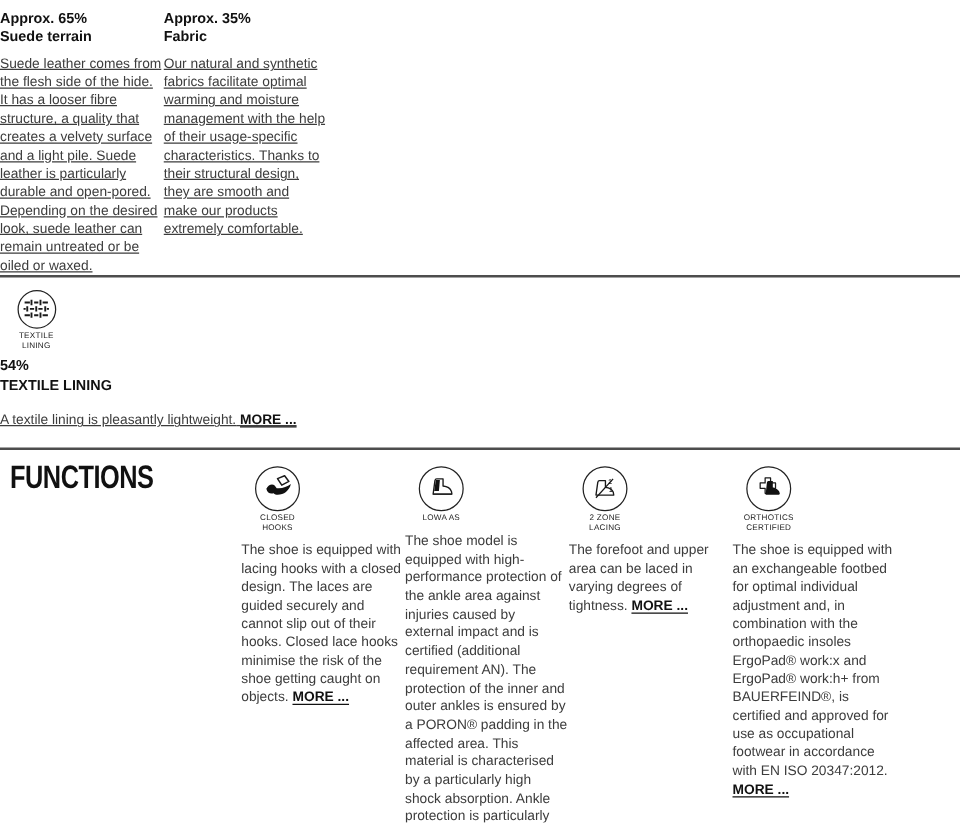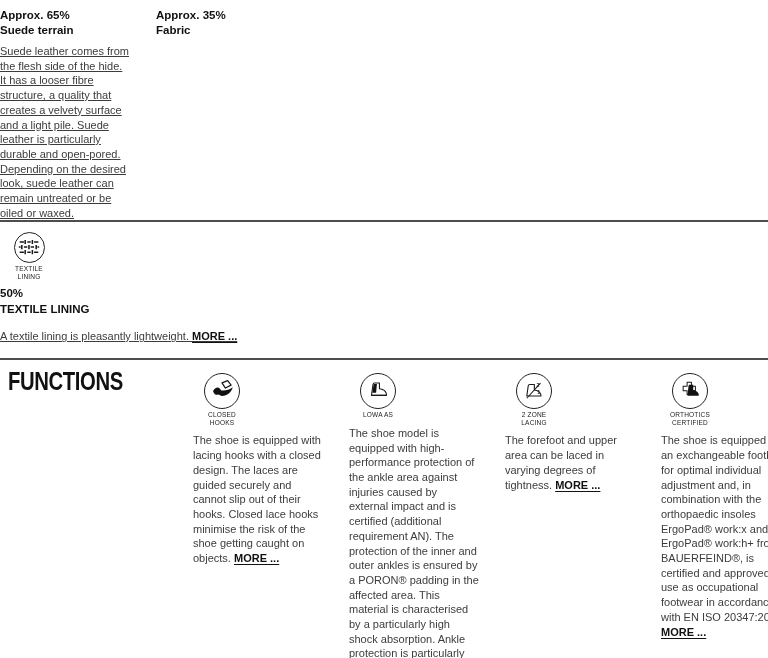--- a/index.html
+++ b/index.html
@@ -12,21 +12,21 @@
   .sec-upper{min-height:219px;}
   .sec-lining{min-height:136px;}
   .sec-functions{min-height:298px;}
   .divider{height:2px;background:#4d4d4d;width:768px;}
   .label-col{width:193px;flex-shrink:0;box-sizing:border-box;padding:8px 0 0 8px;}
   .sec-title{
     margin:0;color:#111;font-size:26px;line-height:26px;font-weight:800;
     letter-spacing:-0.5px;white-space:nowrap;
     transform:scaleX(0.78);transform-origin:0 0;
   }
-  .content{display:flex;gap:26px;padding-top:8px;}
+  .content{display:flex;gap:1px;padding-top:8px;}
   .col{width:130px;flex-shrink:0;}
   .col-wide{width:320px;flex-shrink:0;}
   .hd{font-weight:700;color:#111;font-size:11.5px;line-height:15px;margin:0;}
   .para{margin:6px 0 0 0;text-decoration:underline;}
   .more{font-weight:700;color:#111;text-decoration:underline;text-underline-offset:2px;cursor:pointer;white-space:nowrap;}
   .icon-wrap{width:58px;display:flex;flex-direction:column;align-items:center;}
   .icon-circle{
     width:36px;height:36px;border:1.4px solid #222;border-radius:50%;
     display:flex;align-items:center;justify-content:center;box-sizing:border-box;background:#fff;
   }
@@ -46,20 +46,21 @@
 <div class="section sec-upper">
   <div class="content">
     <div class="col">
       <p class="hd">Approx. 65%</p>
       <p class="hd">Suede terrain</p>
       <p class="para">Suede leather comes from the flesh side of the hide. It has a looser fibre structure, a quality that creates a velvety surface and a light pile. Suede leather is particularly durable and open-pored. Depending on the desired look, suede leather can remain untreated or be oiled or waxed.</p>
     </div>
     <div class="col">
       <p class="hd">Approx. 35%</p>
       <p class="hd">Fabric</p>
+      <p class="para">Our natural and synthetic fabrics facilitate optimal warming and moisture management with the help of their usage-specific characteristics. Thanks to their structural design, they are smooth and make our products extremely comfortable.</p>
     </div>
   </div>
 </div>
 
 <div class="divider"></div>
 
 <div class="section sec-lining">
   <div class="content pad-top-sm">
     <div class="col-wide lining-block">
       <div class="icon-wrap">
@@ -71,21 +72,21 @@
               <path d="M7,9.5 h4 M15,9.5 h4 M1,9.5 h2 M23,9.5 h2"></path>
               <path d="M4.5,7 v5 M13,7 v5 M21.5,7 v5"></path>
               <path d="M2,15.5 h5 M11,15.5 h4 M19,15.5 h5"></path>
               <path d="M8.5,13 v5 M17,13 v5"></path>
             </g>
           </svg>
         </div>
         <div class="icon-label">TEXTILE
 LINING</div>
       </div>
-      <p class="hd" style="margin-top:6px;">50%</p>
+      <p class="hd" style="margin-top:6px;">54%</p>
       <p class="hd">TEXTILE LINING</p>
       <p class="para" style="margin-top:12px;">
         <span>A textile lining is pleasantly lightweight.</span>
         <span class="more">MORE ...</span>
       </p>
     </div>
   </div>
 </div>
 
 <div class="divider"></div>

